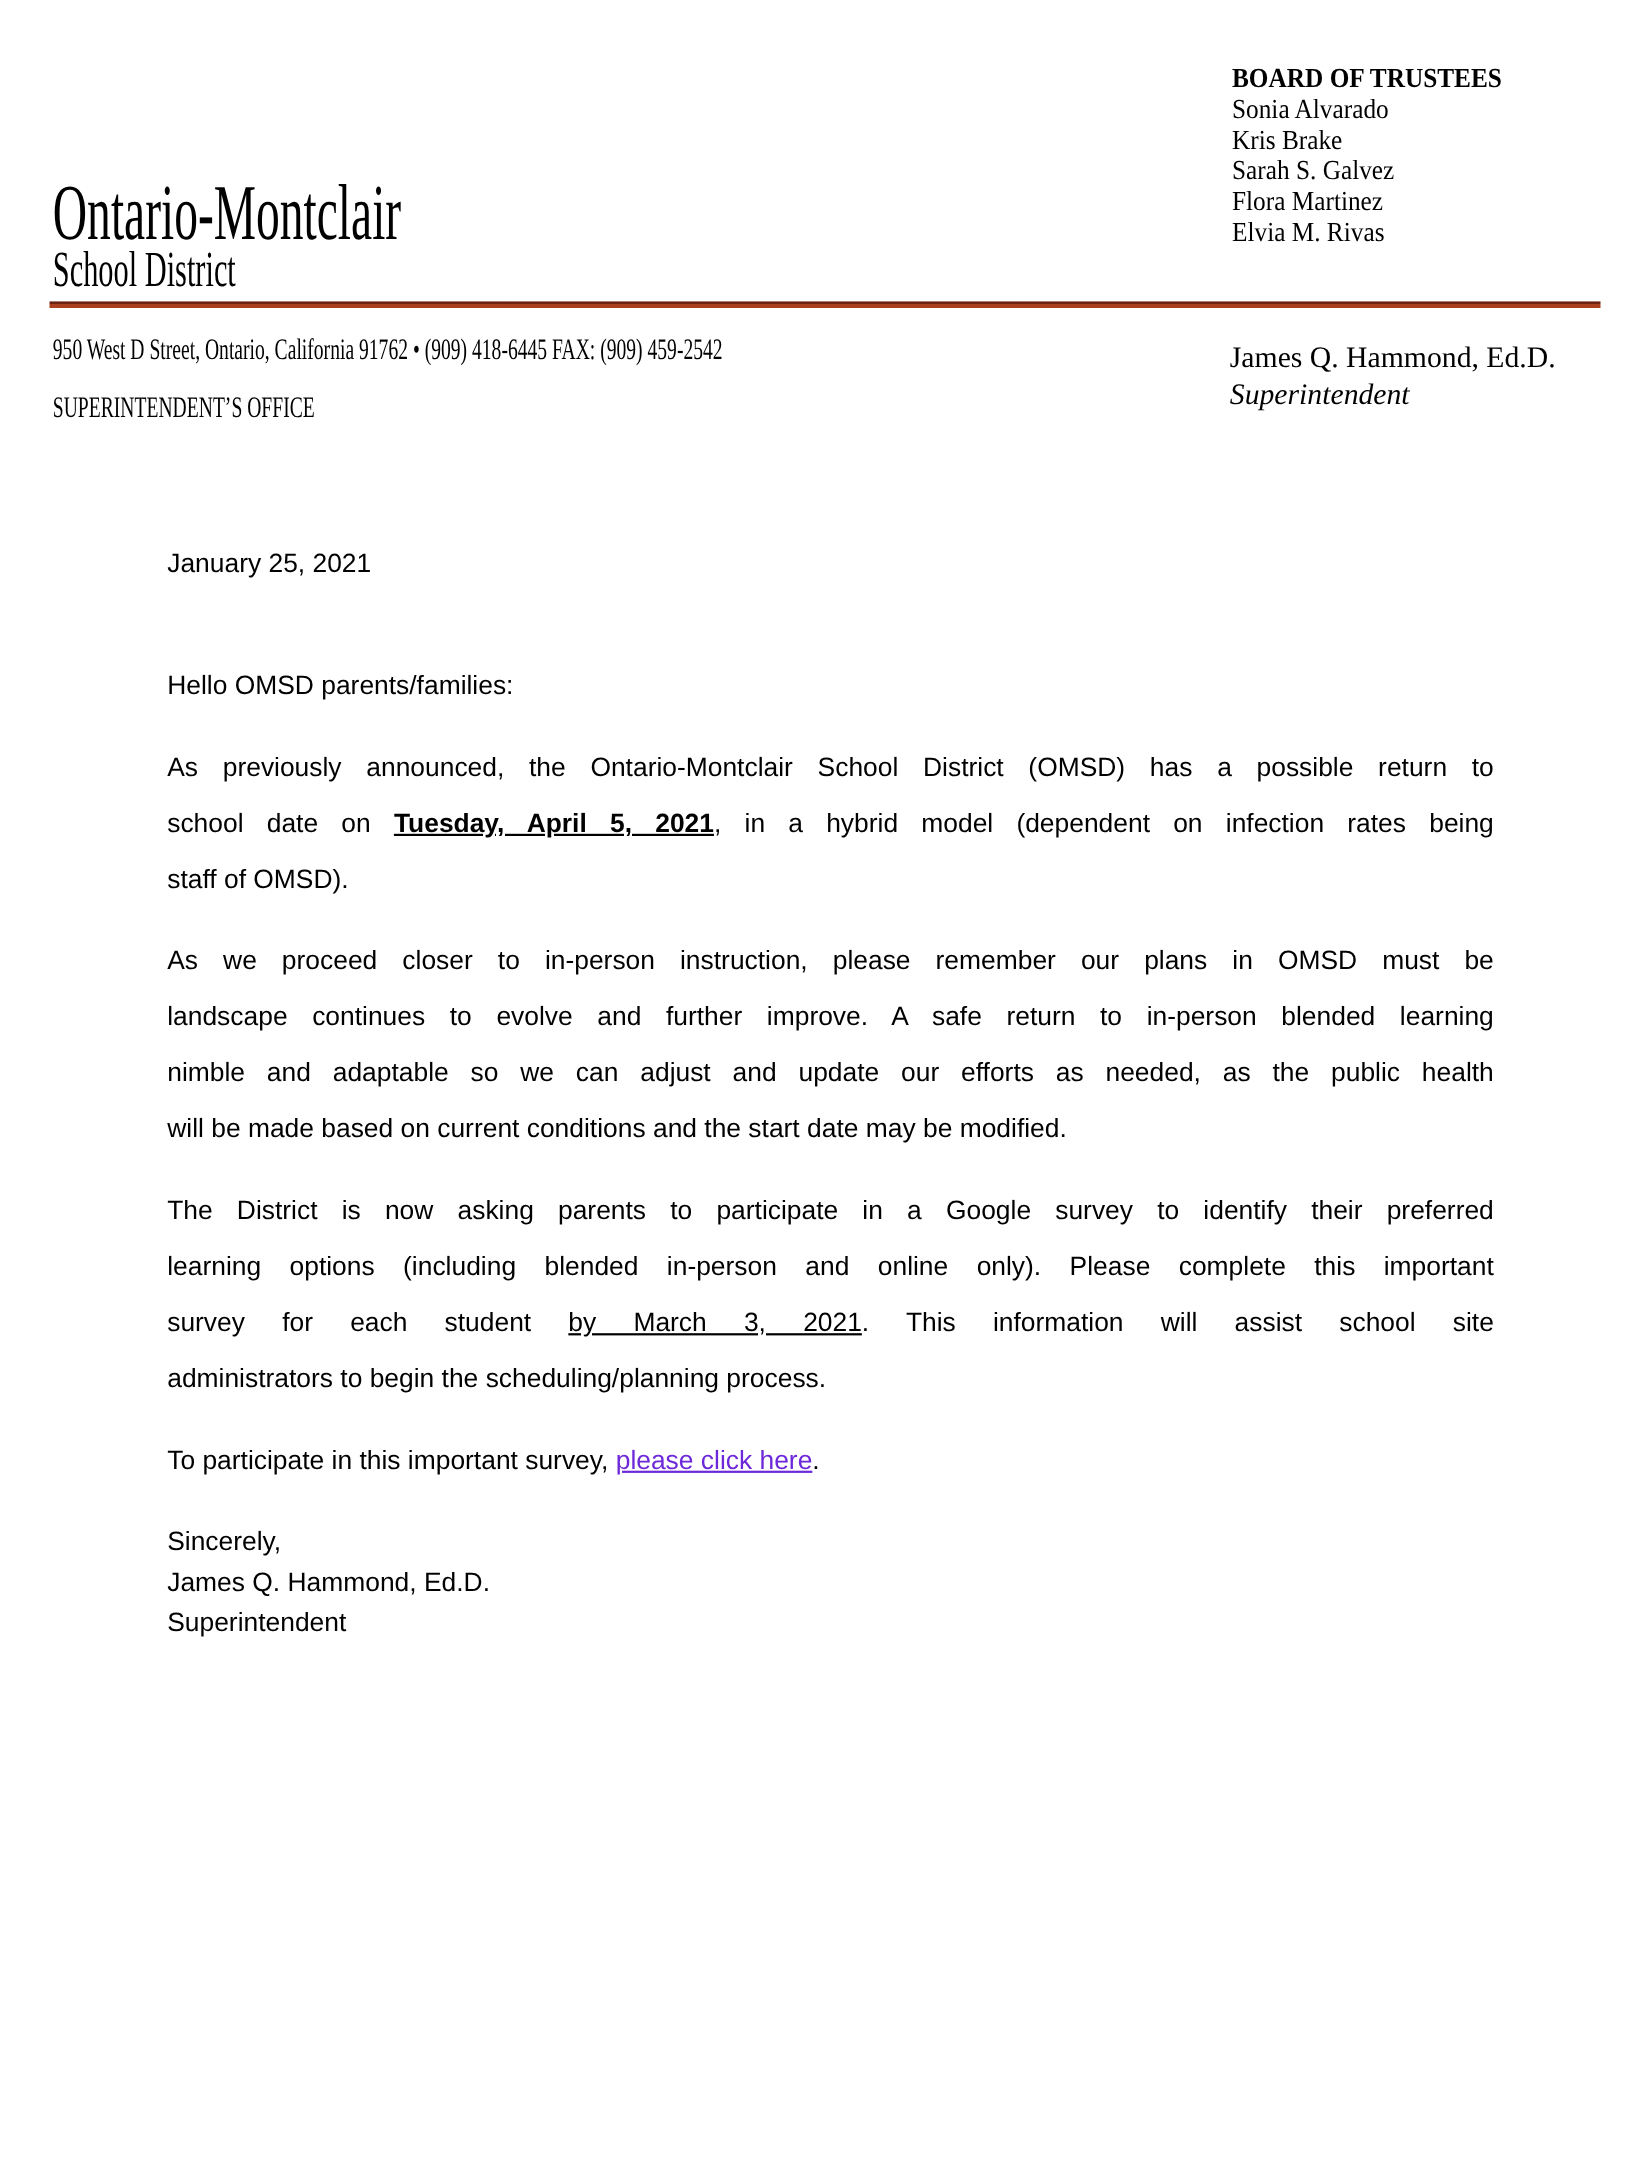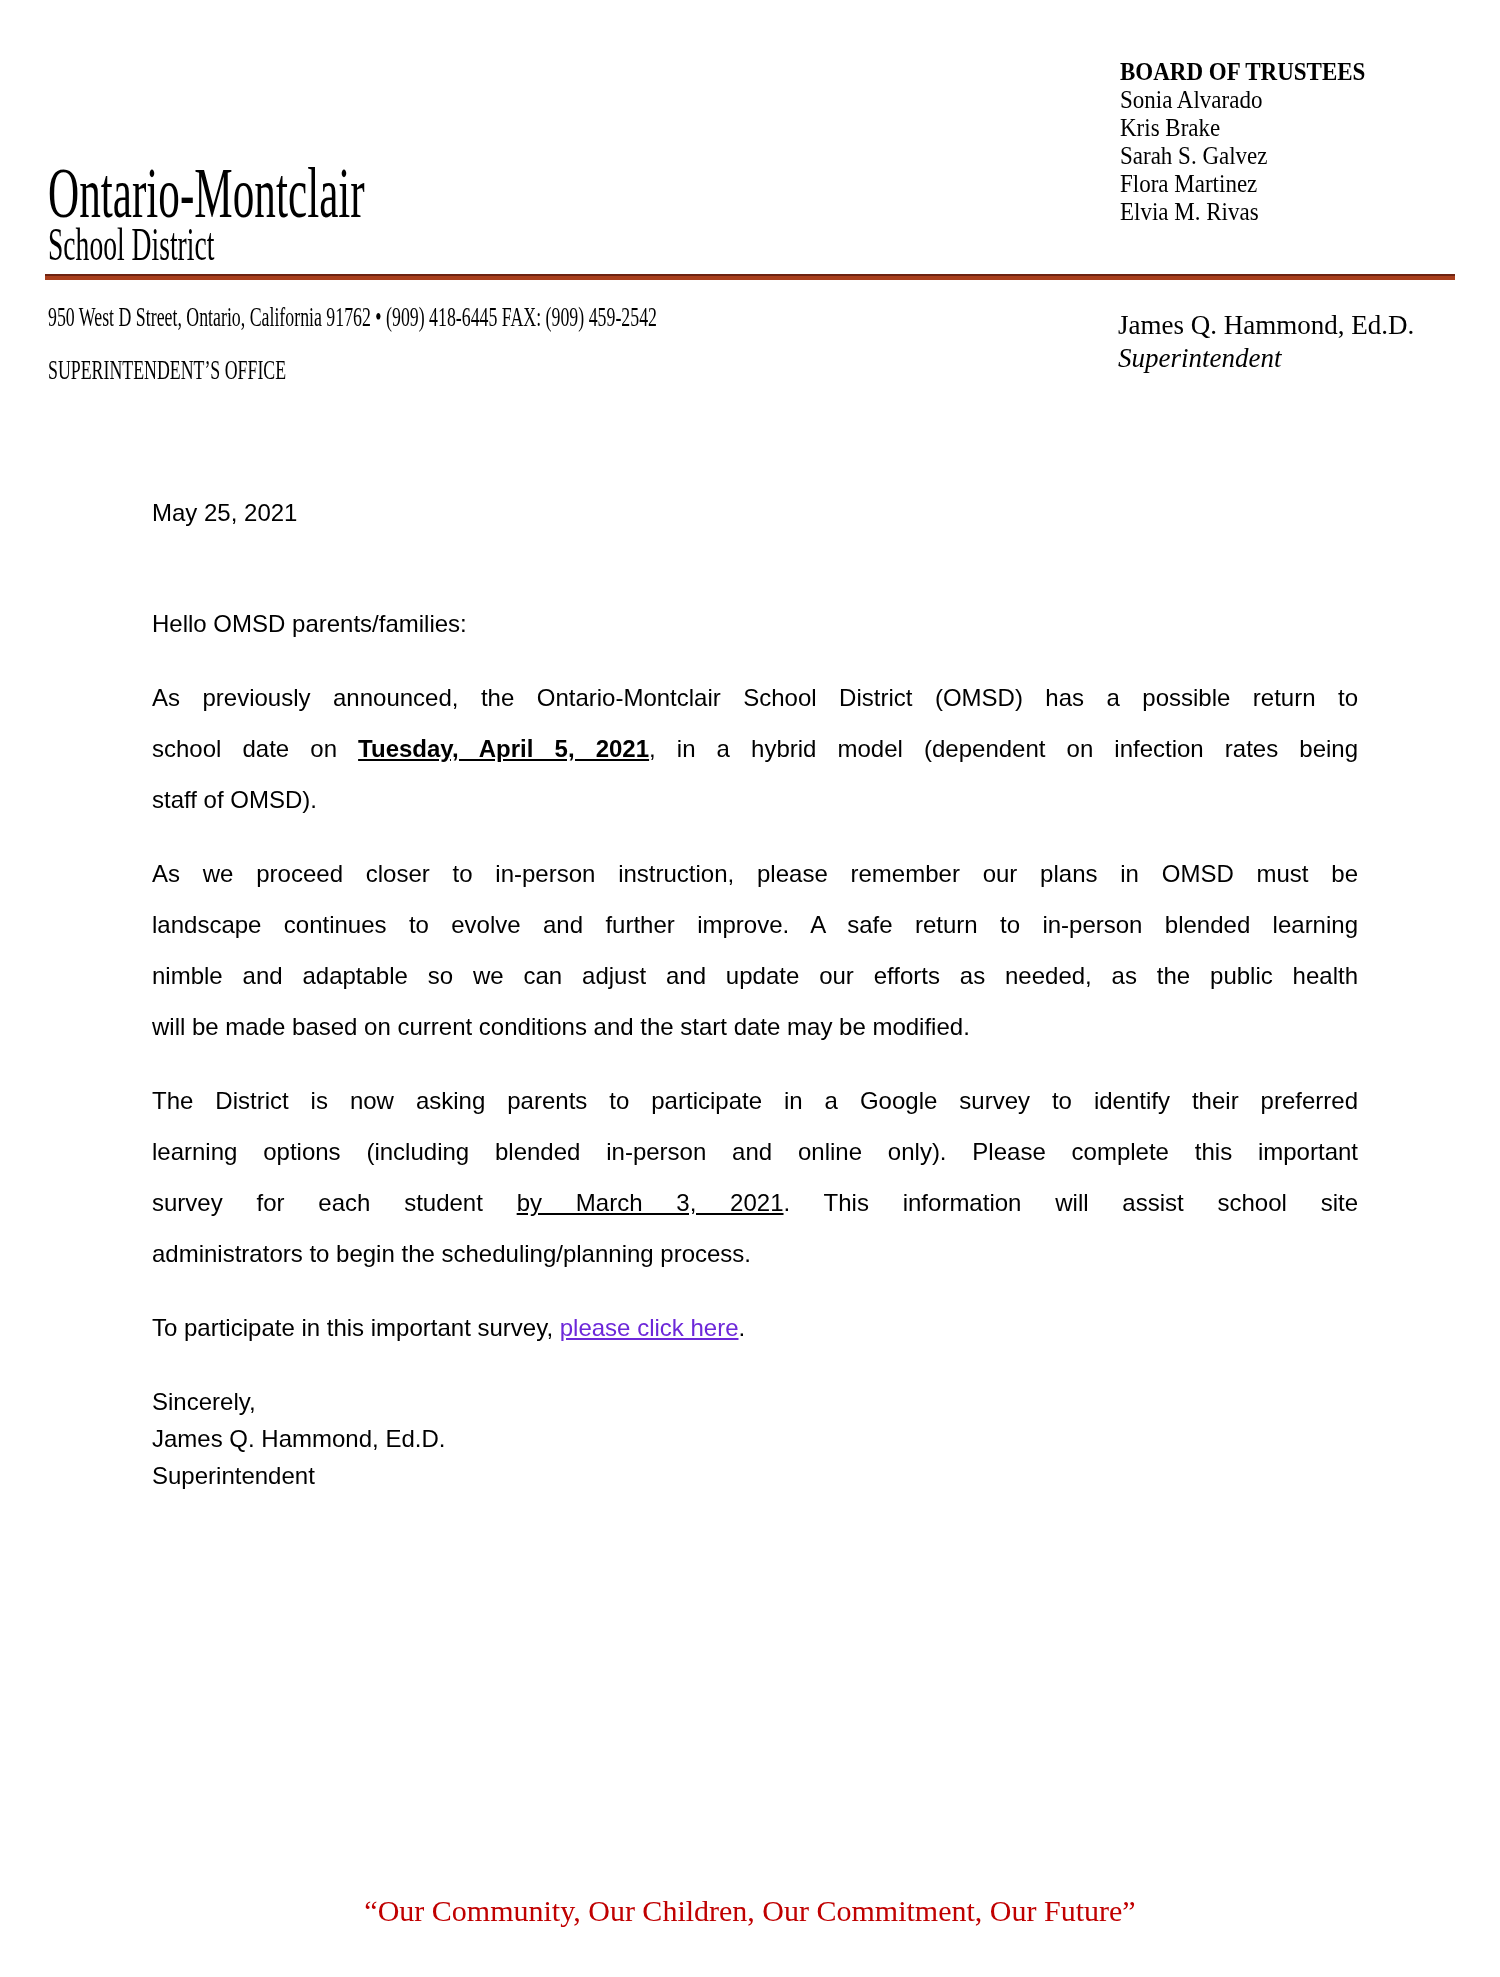--- a/index.html
+++ b/index.html
@@ -80,21 +80,21 @@
 
   <div class="address-line">950 West D Street, Ontario, California 91762 • (909) 418-6445 FAX: (909) 459-2542</div>
   <div class="office-line">SUPERINTENDENT’S OFFICE</div>
 
   <div class="sup-block">
     <div class="sup-name">James Q. Hammond, Ed.D.</div>
     <div class="sup-title">Superintendent</div>
   </div>
 
   <div class="letter">
-    <div class="para after-date">May 25, 2021</div>
+    <div class="para after-date">January 25, 2021</div>
     <div class="para">Hello OMSD parents/families:</div>
 
     <div class="para">
         <div class="pline"><span>As previously announced, the Ontario-Montclair School District (OMSD) has a possible return to</span></div>
         <div class="pline"><span>school date on </span><span class="b u">Tuesday, April 5, 2021</span><span>,  in a hybrid model (dependent on infection rates being</span></div>
         <div class="pline last"><span>staff of OMSD).</span></div>
       </div>
     <div class="para">
         <div class="pline"><span>As we proceed closer to in-person instruction, please remember our plans in OMSD must be</span></div>
         <div class="pline"><span>landscape continues to evolve and further improve. A safe return to in-person blended learning</span></div>
@@ -111,15 +111,14 @@
         <div class="pline last"><span>To participate in this important survey, </span><a class="link" href="#" style="color: #6d28d9;">please click here</a><span>.</span></div>
       </div>
 
     <div class="closing">
         <div>Sincerely,</div>
         <div>James Q. Hammond, Ed.D.</div>
         <div>Superintendent</div>
       </div>
   </div>
 
-  <div class="footer-motto" style="color: rgb(192, 0, 0);">“Our Community, Our Children, Our Commitment, Our Future”</div>
 
 </div>
 
 </body></html>

